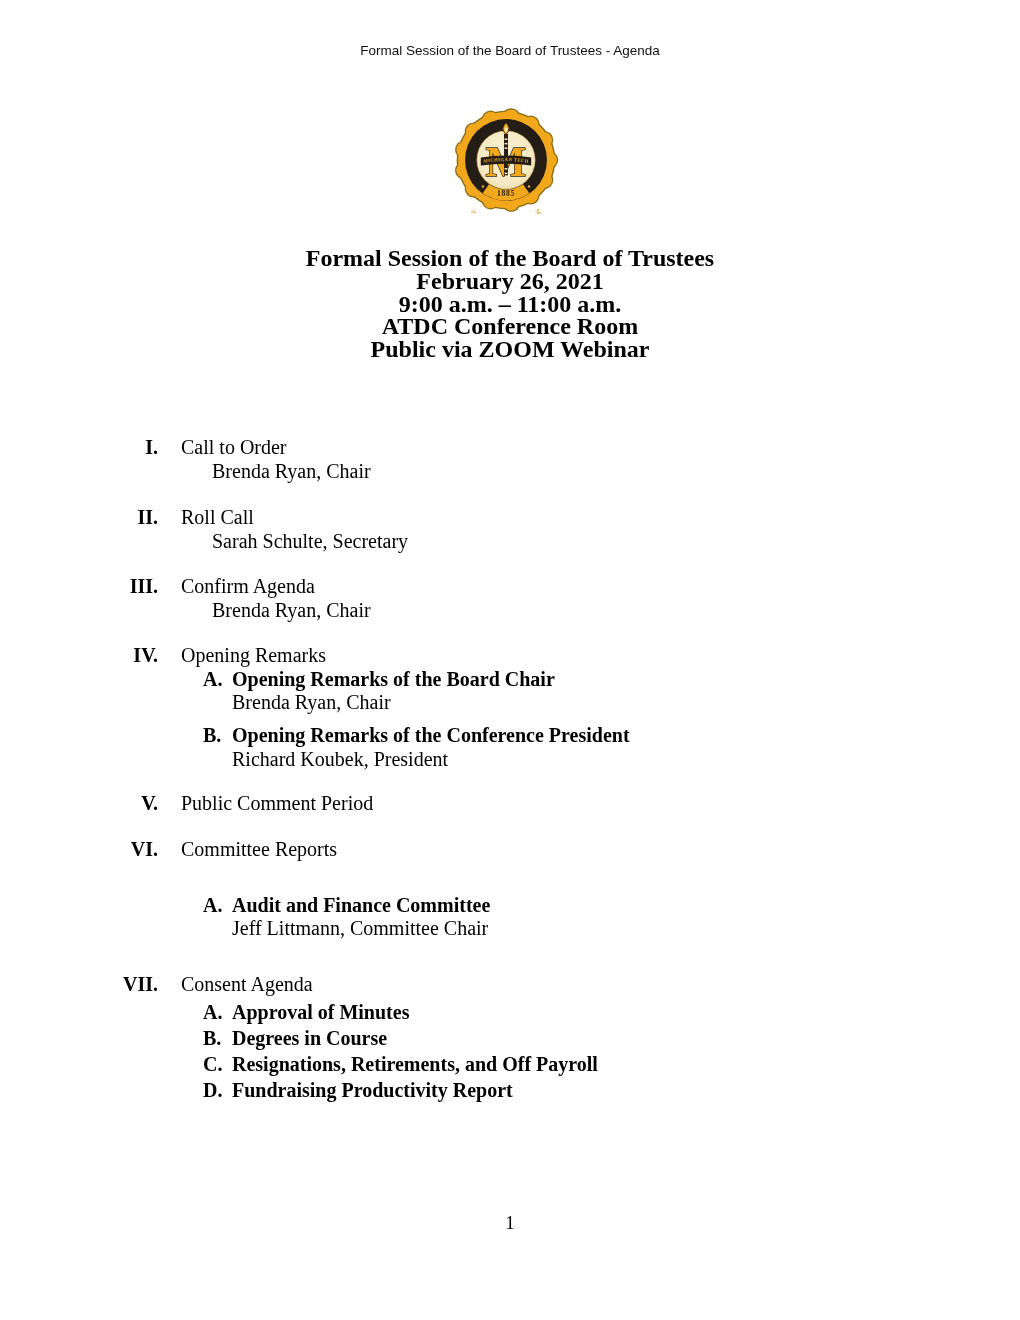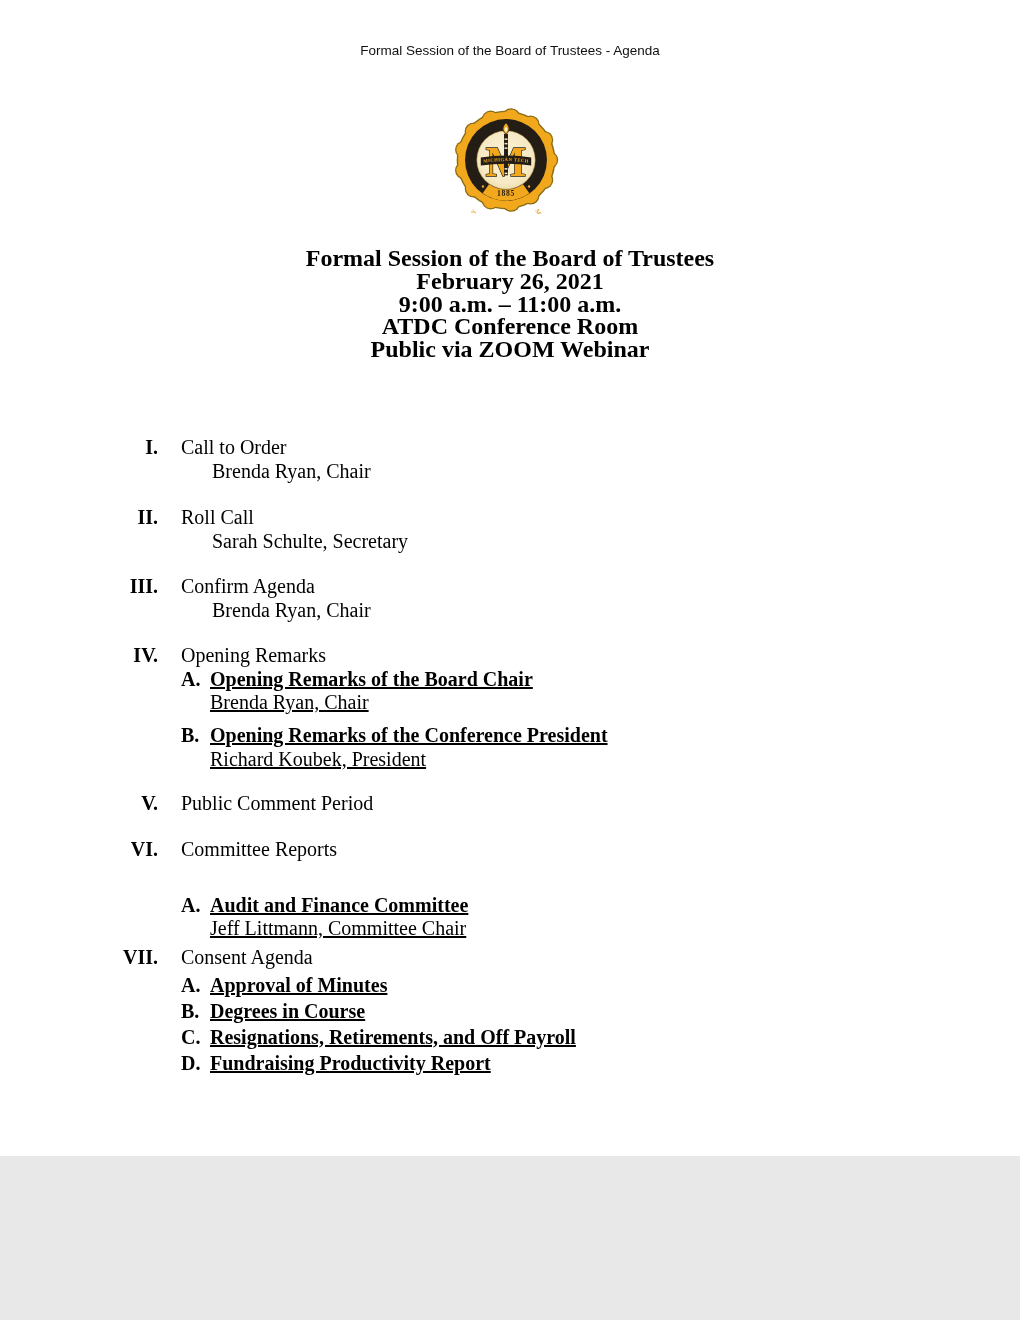--- a/index.html
+++ b/index.html
@@ -1,18 +1,18 @@
 <!DOCTYPE html>
 <html><head>
 <meta charset="utf-8">
 <style>
   html,body{margin:0;padding:0;background:#e8e8e8;}
   .page{
     position:relative;
-    width:1020px;height:1156px;
+    width:1020px;height:1320px;
     margin:0 auto;
     background:#ffffff;
     font-family:"Liberation Serif","DejaVu Serif",serif;
     color:#000;
     overflow:hidden;
   }
   .doc-header{
     position:absolute;top:43px;left:0;right:0;
     text-align:center;
     font-family:"Liberation Sans","DejaVu Sans",sans-serif;
@@ -32,28 +32,28 @@
     position:absolute;left:83px;top:0;width:860px;
     font-size:20px;line-height:23.5px;
   }
   .agenda-item{position:absolute;display:flex;align-items:flex-start;width:860px;}
   .agenda-item:nth-child(1){top:436px}
   .agenda-item:nth-child(2){top:506px}
   .agenda-item:nth-child(3){top:575px}
   .agenda-item:nth-child(4){top:644px}
   .agenda-item:nth-child(5){top:792px}
   .agenda-item:nth-child(6){top:838px}
-  .agenda-item:nth-child(7){top:946px}
+  .agenda-item:nth-child(7){top:973px}
   .num{
     flex:0 0 75px;text-align:right;font-weight:bold;
   }
   .content{margin-left:23px;flex:1;}
   .item-title{font-weight:normal;}
   .presenter{margin-left:31px;font-weight:normal;}
-  .subs{text-decoration:underline;}
+  .subs{margin-left:22px;}
   .sub-line{font-weight:bold;}
   .letter{display:inline-block;width:29px;font-weight:bold;}
   .sub-presenter{margin-left:29px;font-weight:normal;}
   .agenda-item:nth-child(4) .sub + .sub{margin-top:9.5px;}
   .agenda-item:nth-child(6) .subs{margin-top:32px;}
   .agenda-item:nth-child(7) .subs{margin-top:2px;}
   .agenda-item:nth-child(7) .sub-line{line-height:26px;}
   .page-number{
     position:absolute;top:1212px;left:0;right:0;
     text-align:center;font-size:19px;

